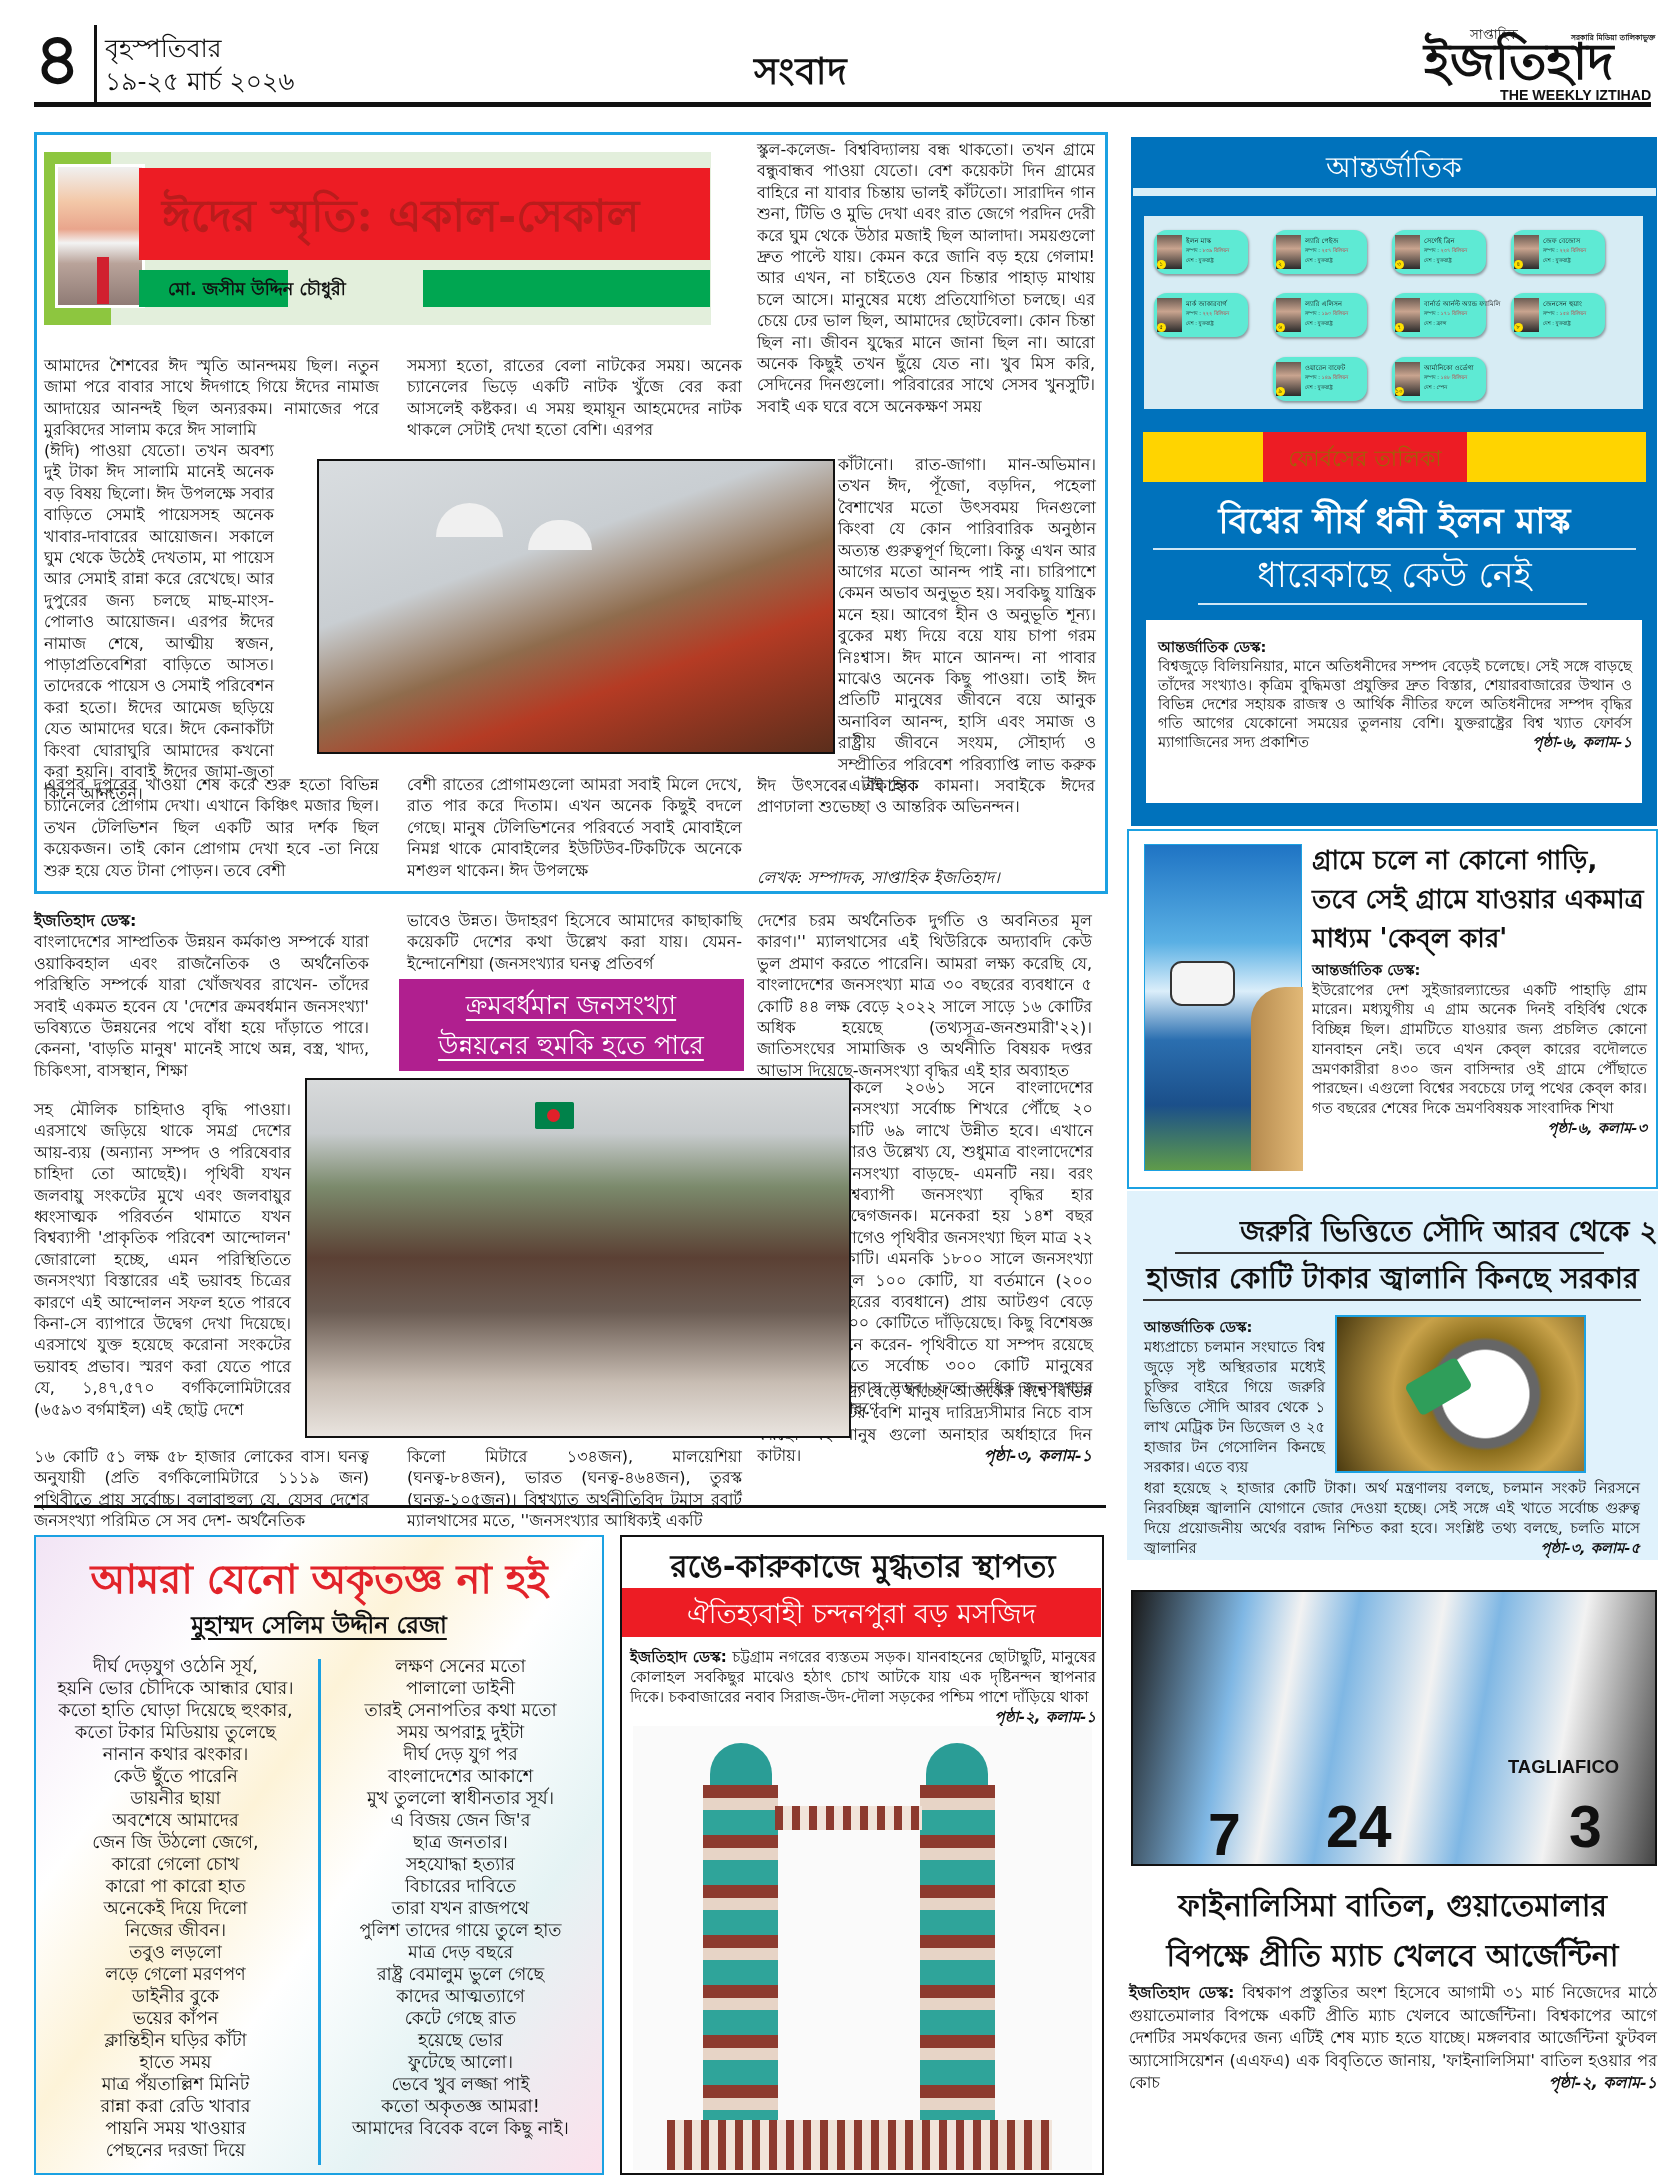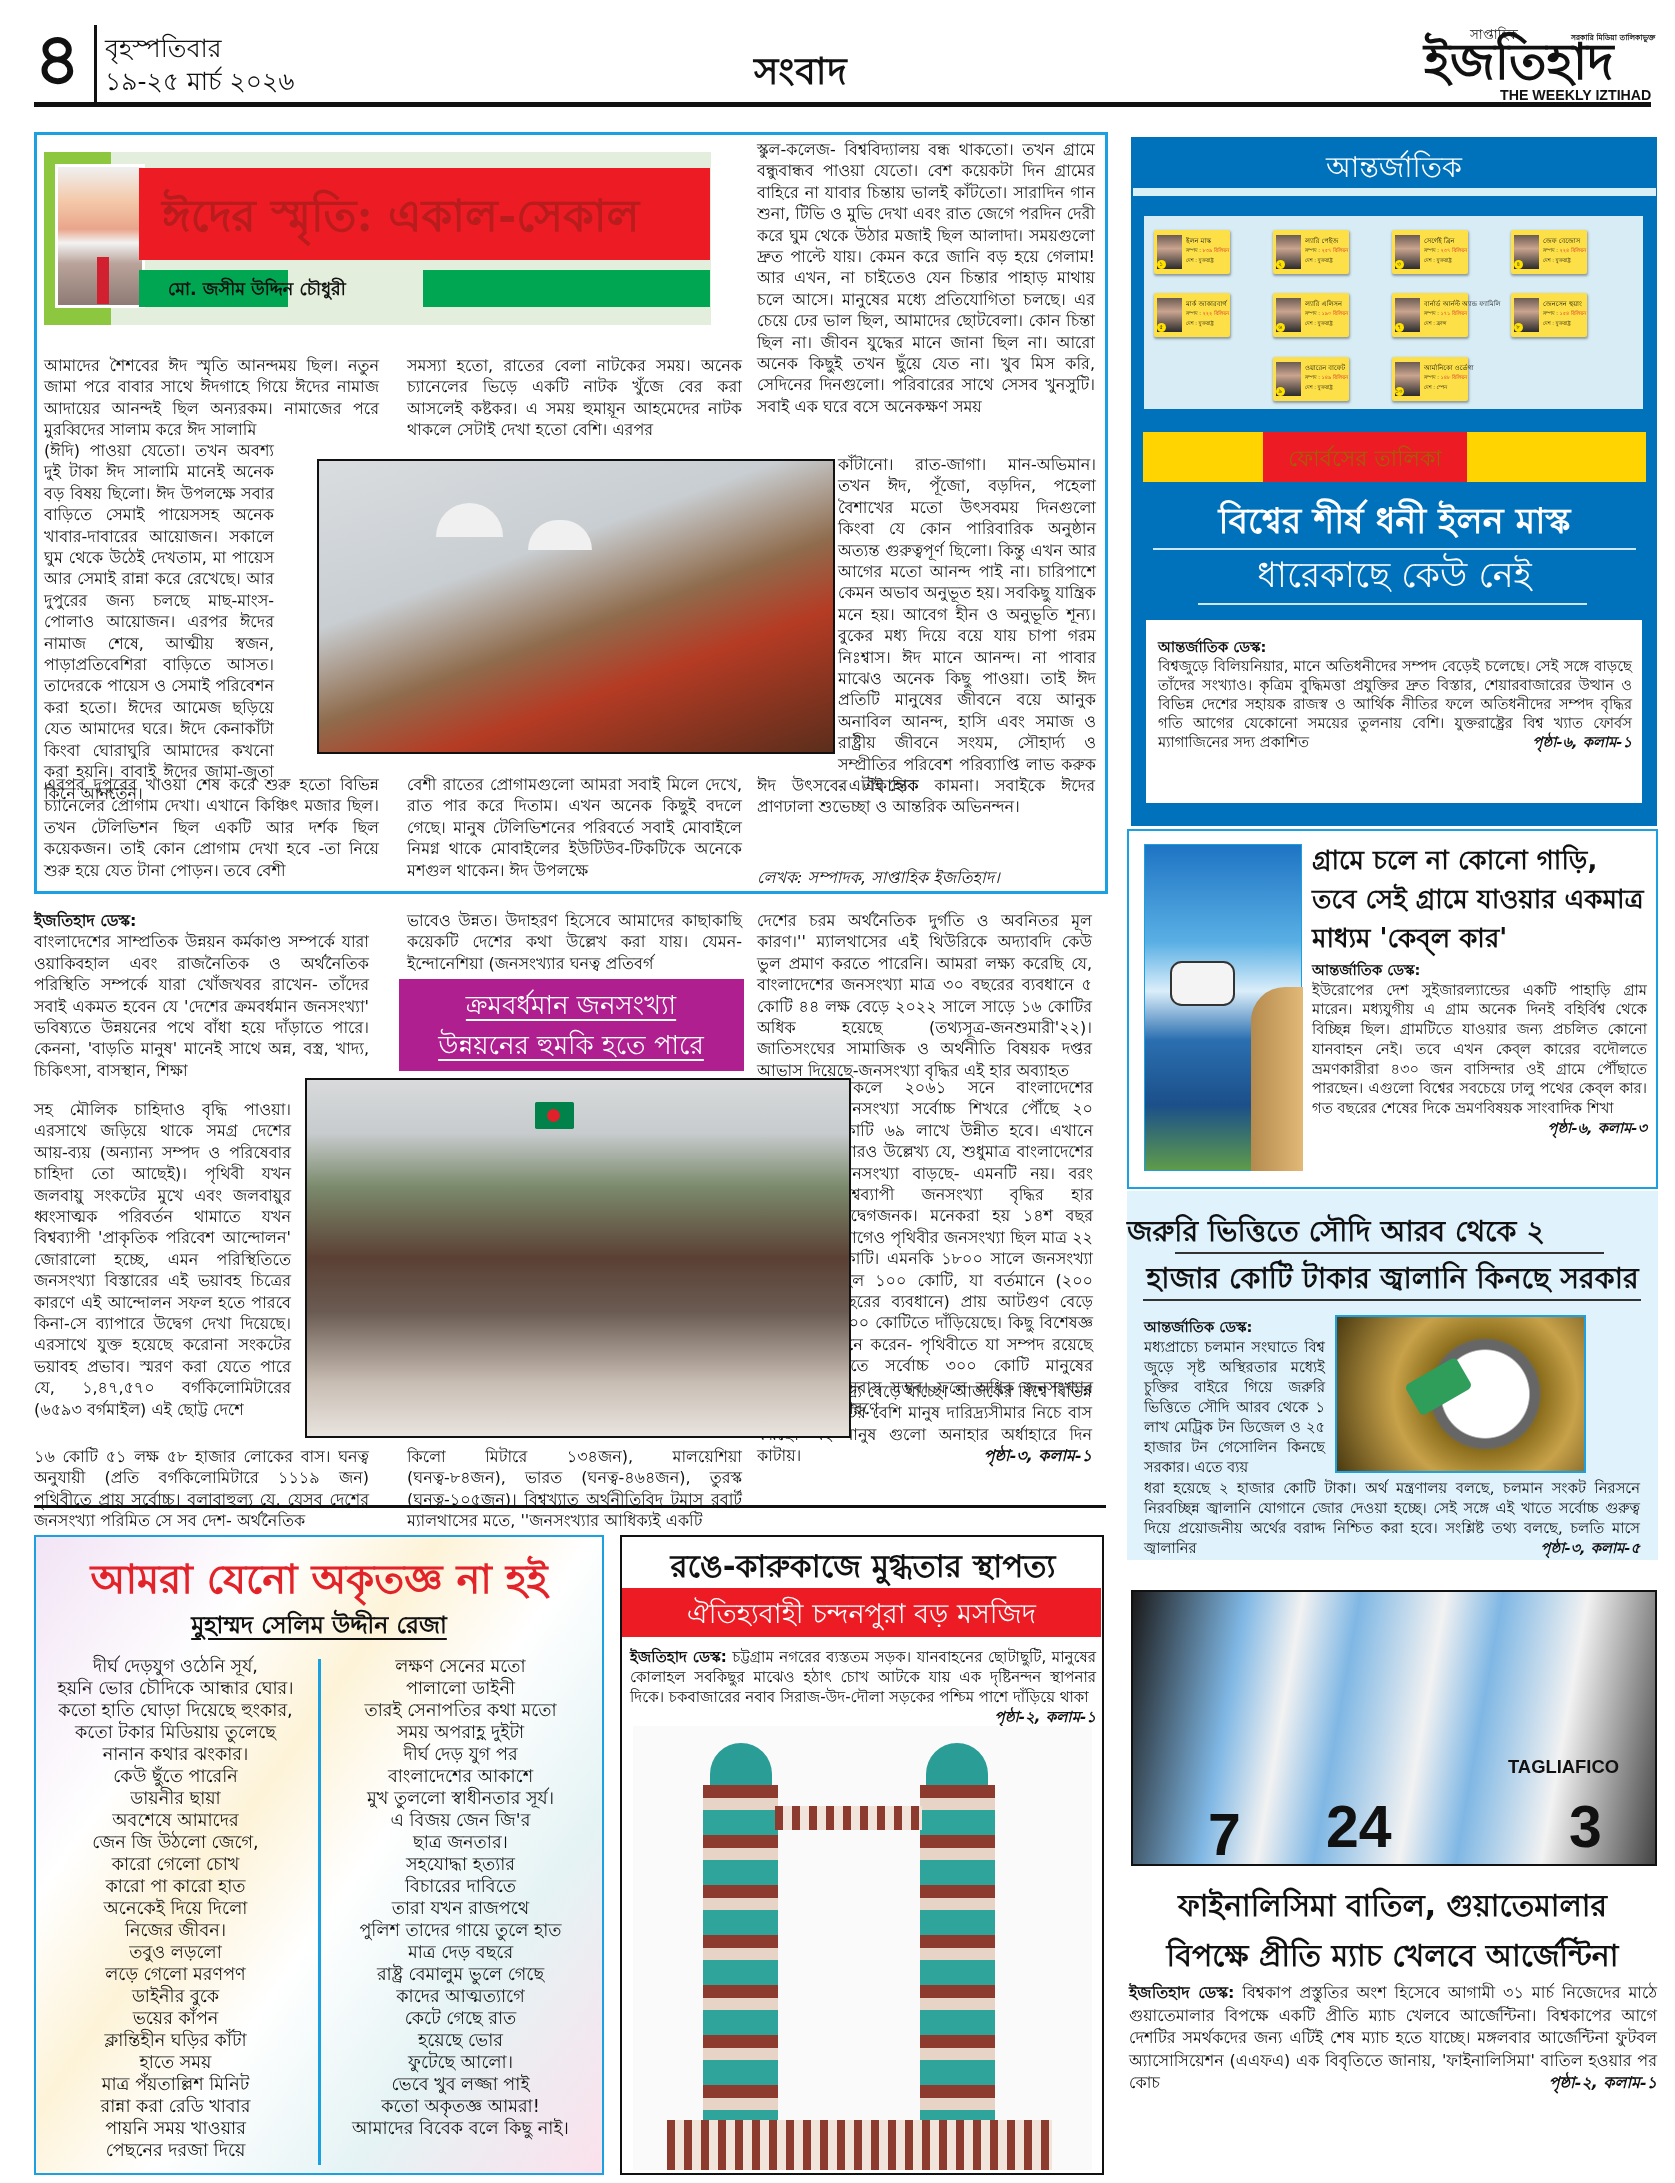--- a/index.html
+++ b/index.html
@@ -80,21 +80,21 @@
 #mosque-photo{left:633px;top:1726px;width:459px;height:444px;background:#fafafa;overflow:hidden}
 .dome{position:absolute;width:62px;height:42px;border-radius:34px 34px 0 0;background:#2a9d96}
 .tower{position:absolute;width:75px;height:352px;background:repeating-linear-gradient(180deg,#8d3b2f 0 13.4px,#e7d4c6 13.4px 25px,#2fa49a 25px 50px)}
 .bridge{position:absolute;height:23.5px;background:repeating-linear-gradient(90deg,#8d3b2f 0 8.4px,#f1e4da 8.4px 17px)}
 
 
 #intl-box{left:1131px;top:137px;width:526px;height:689px;background:#0072bc}
 #intl-title{left:1131px;top:146px;width:526px;text-align:center;font-size:28.5px;color:#fff}
 #intl-band{left:1133px;top:188px;width:523px;height:8.4px;background:#d9eff8}
 #rich-panel{left:1144px;top:216px;width:499px;height:193px;background:#d7ecf4}
-.rich-card{position:absolute;width:76px;height:44px;background:#fde047;box-shadow:0.8px 1.7px 2.5px rgba(0,0,0,.35);border-radius:2px}
+.rich-card{position:absolute;width:94px;height:44px;background:#5eead4;box-shadow:0.8px 1.7px 2.5px rgba(0,0,0,.35);border-radius:13px}
 .rich-card .ph{position:absolute;left:3.4px;top:5px;width:25px;height:34px;background:linear-gradient(#6b5b52,#c9a48f 40%,#2b2b2b)}
 .rich-card .rk{position:absolute;left:2.5px;top:30px;width:9.2px;height:9.2px;border-radius:50%;background:#ffe100;font-size:5.9px;text-align:center;line-height:9.2px}
 .rich-card .nm{position:absolute;left:32px;top:5px;font-size:6.7px;white-space:nowrap}
 .rich-card .nw{position:absolute;left:32px;top:17px;font-size:5px;white-space:nowrap}
 .rich-card .nw b{color:#d7202a;font-weight:normal}
 .rich-card .ct{position:absolute;left:32px;top:27px;font-size:5px;white-space:nowrap}
 #forbes-yel{left:1143px;top:432px;width:503px;height:50px;background:#ffd400}
 #forbes-red{left:1263px;top:432px;width:204px;height:50px;background:#ed1c24}
 #forbes-label{left:1263px;top:441px;width:204px;text-align:center;font-size:22px;color:#a16207}
 #forbes-head1{left:1143px;top:494px;width:503px;text-align:center;font-size:35px;color:#fff;font-weight:bold}
@@ -107,21 +107,21 @@
 .cont{font-style:italic;font-weight:bold;float:right}
 
 #cable-box{left:1127px;top:829px;width:531px;height:360px;border:2.5px solid #1ba1e2}
 #cable-photo{left:1144px;top:844px;width:158px;height:327px;border:1.7px solid #1ba1e2;background:linear-gradient(180deg,#1f74c4 0%,#5ab0e4 30%,#dbeefa 45%,#2b6fb0 60%,#1b4f8a 80%,#5f9b4a 100%)}
 #cable-photo .car{position:absolute;left:25px;top:116px;width:65px;height:45px;background:#f4f4f4;border-radius:11.7px;border:2.5px solid #333}
 #cable-photo .rock{position:absolute;left:106px;top:142px;width:52px;height:184px;background:linear-gradient(90deg,#b58a4e,#e2b977);border-radius:34px 0 0 0}
 #cable-head{left:1312px;top:841px;width:335px;font-size:26px;font-weight:bold;line-height:39px}
 #cable-text{left:1312px;top:960px;width:335px;font-size:14.7px;line-height:19.7px}
 
 #fuel-box{left:1127px;top:1191px;width:531px;height:369px;background:#e0f2fc}
-#fuel-head1{left:1127px;top:1210px;width:531px;text-align:left;font-size:28.5px;font-weight:bold}
+#fuel-head1{left:1127px;top:1210px;width:531px;text-align:right;font-size:28.5px;font-weight:bold}
 #fuel-head2{left:1127px;top:1257px;width:531px;text-align:center;font-size:28.5px;font-weight:bold}
 #fuel-u1{left:1175px;top:1252px;width:429px;height:1.7px;background:#333}
 #fuel-u2{left:1143px;top:1299px;width:498px;height:1.7px;background:#333}
 #fuel-photo{left:1335px;top:1315px;width:251px;height:158px;border:2.5px solid #1ba1e2;background:radial-gradient(circle at 60% 50%,#fff 0 26%,#666 27% 32%,#8a6d1c 34%,#c8a24a 55%,#4a3a10 100%)}
 #fuel-photo .nozzle{position:absolute;left:72px;top:52px;width:59px;height:35px;background:#2f9e5a;transform:rotate(-30deg);border-radius:5px}
 #fuel-text-a{left:1144px;top:1317px;width:181px;font-size:14.7px;line-height:20px}
 #fuel-text-b{left:1144px;top:1478px;width:496px;font-size:14.7px;line-height:20px}
 
 #sport-photo{left:1131px;top:1590px;width:526px;height:276px;border:2.5px solid #111;background:linear-gradient(100deg,#1a1a1a 0%,#7fb7e4 20%,#f2f2f2 30%,#7fb7e4 40%,#f2f2f2 55%,#7fb7e4 65%,#f2f2f2 80%,#444 100%)}
 #sport-photo .n{position:absolute;font-size:59px;font-weight:bold;color:#111;font-family:"Liberation Sans",sans-serif}

